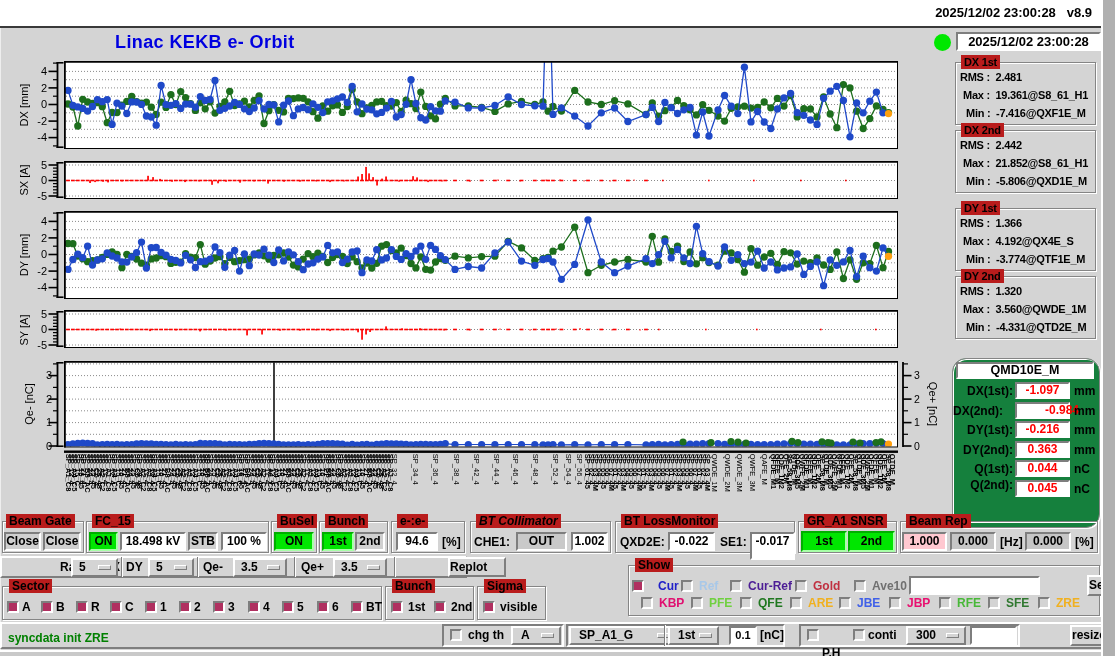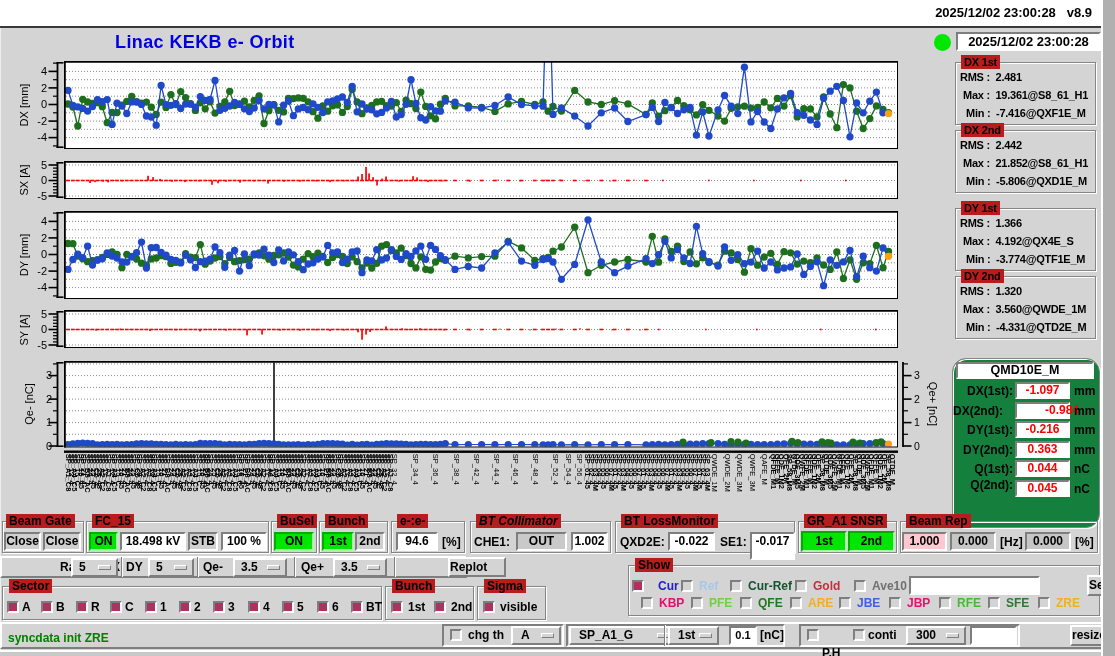--- a/index.html
+++ b/index.html
@@ -1496,21 +1496,21 @@
 <div class="cb cbon" style="left:483px;top:601px;"></div>
 <div class="lab" style="left:500px;top:600px;">visible</div>
 <div class="gbox" style="left:628px;top:565px;width:472px;height:51px;">
     <span class="glab" style="left:6px;">Show</span>
   </div>
 <div class="cb cbon" style="left:632px;top:580px;"></div>
 <div class="lab" style="left:650px;top:579px;color:#2020c8;margin-left:8px;">Cur</div>
 <div class="cb" style="left:681px;top:580px;"></div>
 <div class="lab" style="left:699px;top:579px;color:#a8c8e8;">Ref</div>
 <div class="cb" style="left:730px;top:580px;"></div>
-<div class="lab" style="left:748px;top:579px;color:#14532d;">Cur-Ref</div>
+<div class="lab" style="left:748px;top:579px;color:#4c1d95;">Cur-Ref</div>
 <div class="cb" style="left:795px;top:580px;"></div>
 <div class="lab" style="left:813px;top:579px;color:#c03040;">Gold</div>
 <div class="cb" style="left:854px;top:580px;"></div>
 <div class="lab" style="left:872px;top:579px;color:#707070;">Ave10</div>
 <div class="field" style="left:909px;top:576px;width:131px;height:19px;"></div>
 <div class="rbtn" style="left:1043px;top:575px;width:54px;height:21px;line-height:17px;">Set Ref</div>
 <div class="cb" style="left:641px;top:597px;"></div>
 <div class="lab" style="left:659px;top:596px;color:#e01070;">KBP</div>
 <div class="cb" style="left:691px;top:597px;"></div>
 <div class="lab" style="left:709px;top:596px;color:#70d040;">PFE</div>

